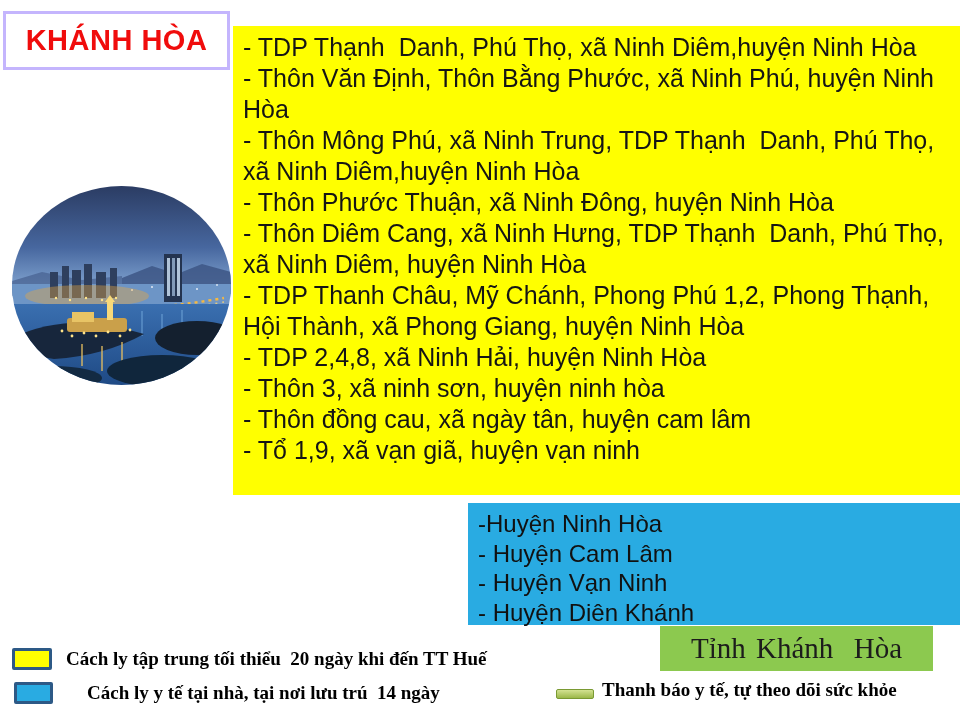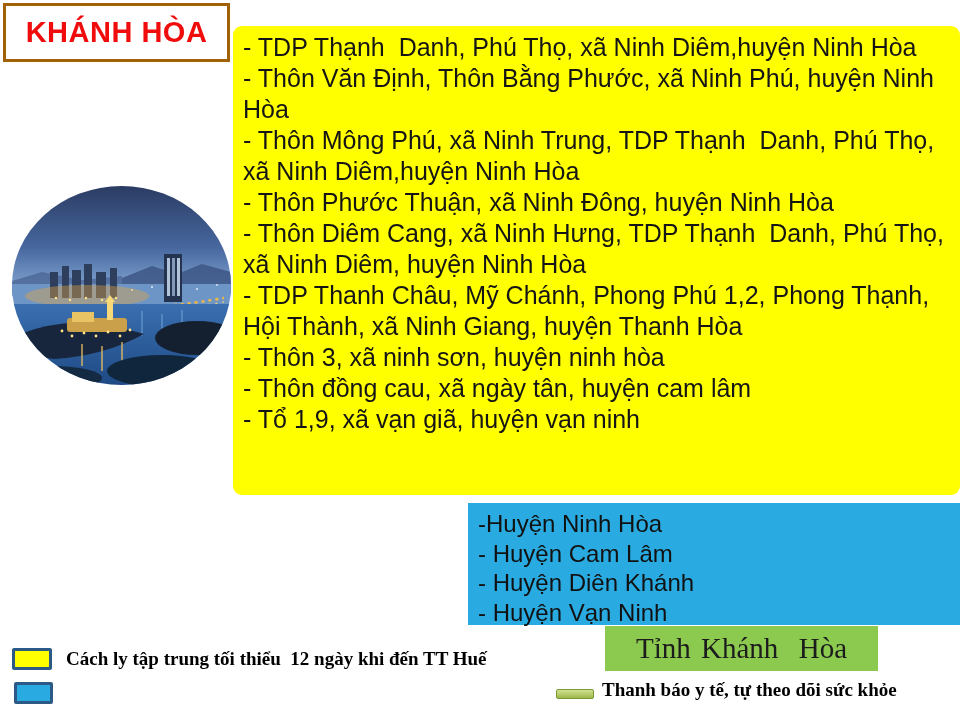--- a/index.html
+++ b/index.html
@@ -2,50 +2,50 @@
 <html><head>
 <meta charset="utf-8">
 <style>
   html,body{margin:0;padding:0;background:#888;}
   .slide{
     position:relative;width:960px;height:720px;background:#ffffff;
     overflow:hidden;font-family:"Liberation Sans",sans-serif;
   }
   
   .title-box{
-    position:absolute;left:3px;top:3px;width:221px;height:53px;
-    border:3px solid #a16207;background:#ffffff;
+    position:absolute;left:3px;top:11px;width:221px;height:53px;
+    border:3px solid #c4b5fd;background:#ffffff;
     display:flex;align-items:center;justify-content:center;
   }
   .title-box .title-text{
     color:#F00C0C;font-weight:bold;font-size:29px;letter-spacing:.5px;white-space:pre;
   }
   
   .photo{
     position:absolute;left:12px;top:186px;width:219px;height:199px;
     border-radius:50%;overflow:hidden;
   }
   .photo svg{display:block;}
   
   .yellow-panel{
     position:absolute;left:233px;top:26px;width:727px;height:469px;
     background:#FFFF00;box-sizing:border-box;padding:6px 14px 0 10px;
-    color:#151515;font-size:25px;line-height:31px;border-radius:9px;
+    color:#151515;font-size:25px;line-height:31px;
   }
   .yellow-panel .q-item{white-space:pre-wrap;}
   
   .blue-panel{
     position:absolute;left:468px;top:503px;width:492px;height:122px;
     background:#29ABE2;box-sizing:border-box;padding:6px 0 0 10px;
     color:#111;font-size:24px;line-height:29.5px;
   }
   .blue-panel .d-item{white-space:pre;}
   
   .green-banner{
-    position:absolute;left:605px;top:626px;width:273px;height:45px;
+    position:absolute;left:660px;top:626px;width:273px;height:45px;
     background:#8CC94F;display:flex;align-items:center;justify-content:center;
   }
   .green-banner .banner-text{
     font-family:"Liberation Serif",serif;font-size:29px;color:#1c1c1c;
     white-space:pre;word-spacing:3px;
   }
   
   .legend-row{position:absolute;display:flex;align-items:center;}
   .legend-row .legend-label{
     font-family:"Liberation Serif",serif;font-weight:bold;font-size:19px;
@@ -151,44 +151,46 @@
       <ellipse cx="40" cy="192" rx="50" ry="12" fill="#132a42"></ellipse>
     </svg>
   </div>
 
   <div class="yellow-panel">
     <div class="q-item">- TDP Thạnh  Danh, Phú Thọ, xã Ninh Diêm,huyện Ninh Hòa</div>
     <div class="q-item">- Thôn Văn Định, Thôn Bằng Phước, xã Ninh Phú, huyện Ninh Hòa</div>
     <div class="q-item">- Thôn Mông Phú, xã Ninh Trung, TDP Thạnh  Danh, Phú Thọ, xã Ninh Diêm,huyện Ninh Hòa</div>
     <div class="q-item">- Thôn Phước Thuận, xã Ninh Đông, huyện Ninh Hòa</div>
     <div class="q-item">- Thôn Diêm Cang, xã Ninh Hưng, TDP Thạnh  Danh, Phú Thọ, xã Ninh Diêm, huyện Ninh Hòa</div>
-    <div class="q-item">- TDP Thanh Châu, Mỹ Chánh, Phong Phú 1,2, Phong Thạnh, Hội Thành, xã Ninh Giang, huyện Thanh Hòa</div>
+    <div class="q-item">- TDP Thanh Châu, Mỹ Chánh, Phong Phú 1,2, Phong Thạnh, Hội Thành, xã Phong Giang, huyện Ninh Hòa</div>
+    <div class="q-item">- TDP 2,4,8, xã Ninh Hải, huyện Ninh Hòa</div>
     <div class="q-item">- Thôn 3, xã ninh sơn, huyện ninh hòa</div>
     <div class="q-item">- Thôn đồng cau, xã ngày tân, huyện cam lâm</div>
     <div class="q-item">- Tổ 1,9, xã vạn giã, huyện vạn ninh</div>
   </div>
 
   <div class="blue-panel">
     <div class="d-item">-Huyện Ninh Hòa</div>
     <div class="d-item">- Huyện Cam Lâm</div>
+    <div class="d-item">- Huyện Vạn Ninh</div>
     <div class="d-item">- Huyện Diên Khánh</div>
-    <div class="d-item">- Huyện Vạn Ninh</div>
   </div>
 
   <div class="green-banner">
     <span class="banner-text">Tỉnh Khánh  Hòa</span>
   </div>
 
   <div class="legend-row legend-centralized">
     <span class="swatch"></span>
-    <span class="legend-label">Cách ly tập trung tối thiểu  12 ngày khi đến TT Huế</span>
+    <span class="legend-label">Cách ly tập trung tối thiểu  20 ngày khi đến TT Huế</span>
   </div>
 
   <div class="legend-row legend-home">
     <span class="swatch"></span>
+    <span class="legend-label">Cách ly y tế tại nhà, tại nơi lưu trú  14 ngày</span>
   </div>
 
   <div class="legend-row legend-declare">
     <span class="swatch"></span>
     <span class="legend-label">Thanh báo y tế, tự theo dõi sức khỏe</span>
   </div>
 
 </div>
 
 </body></html>

